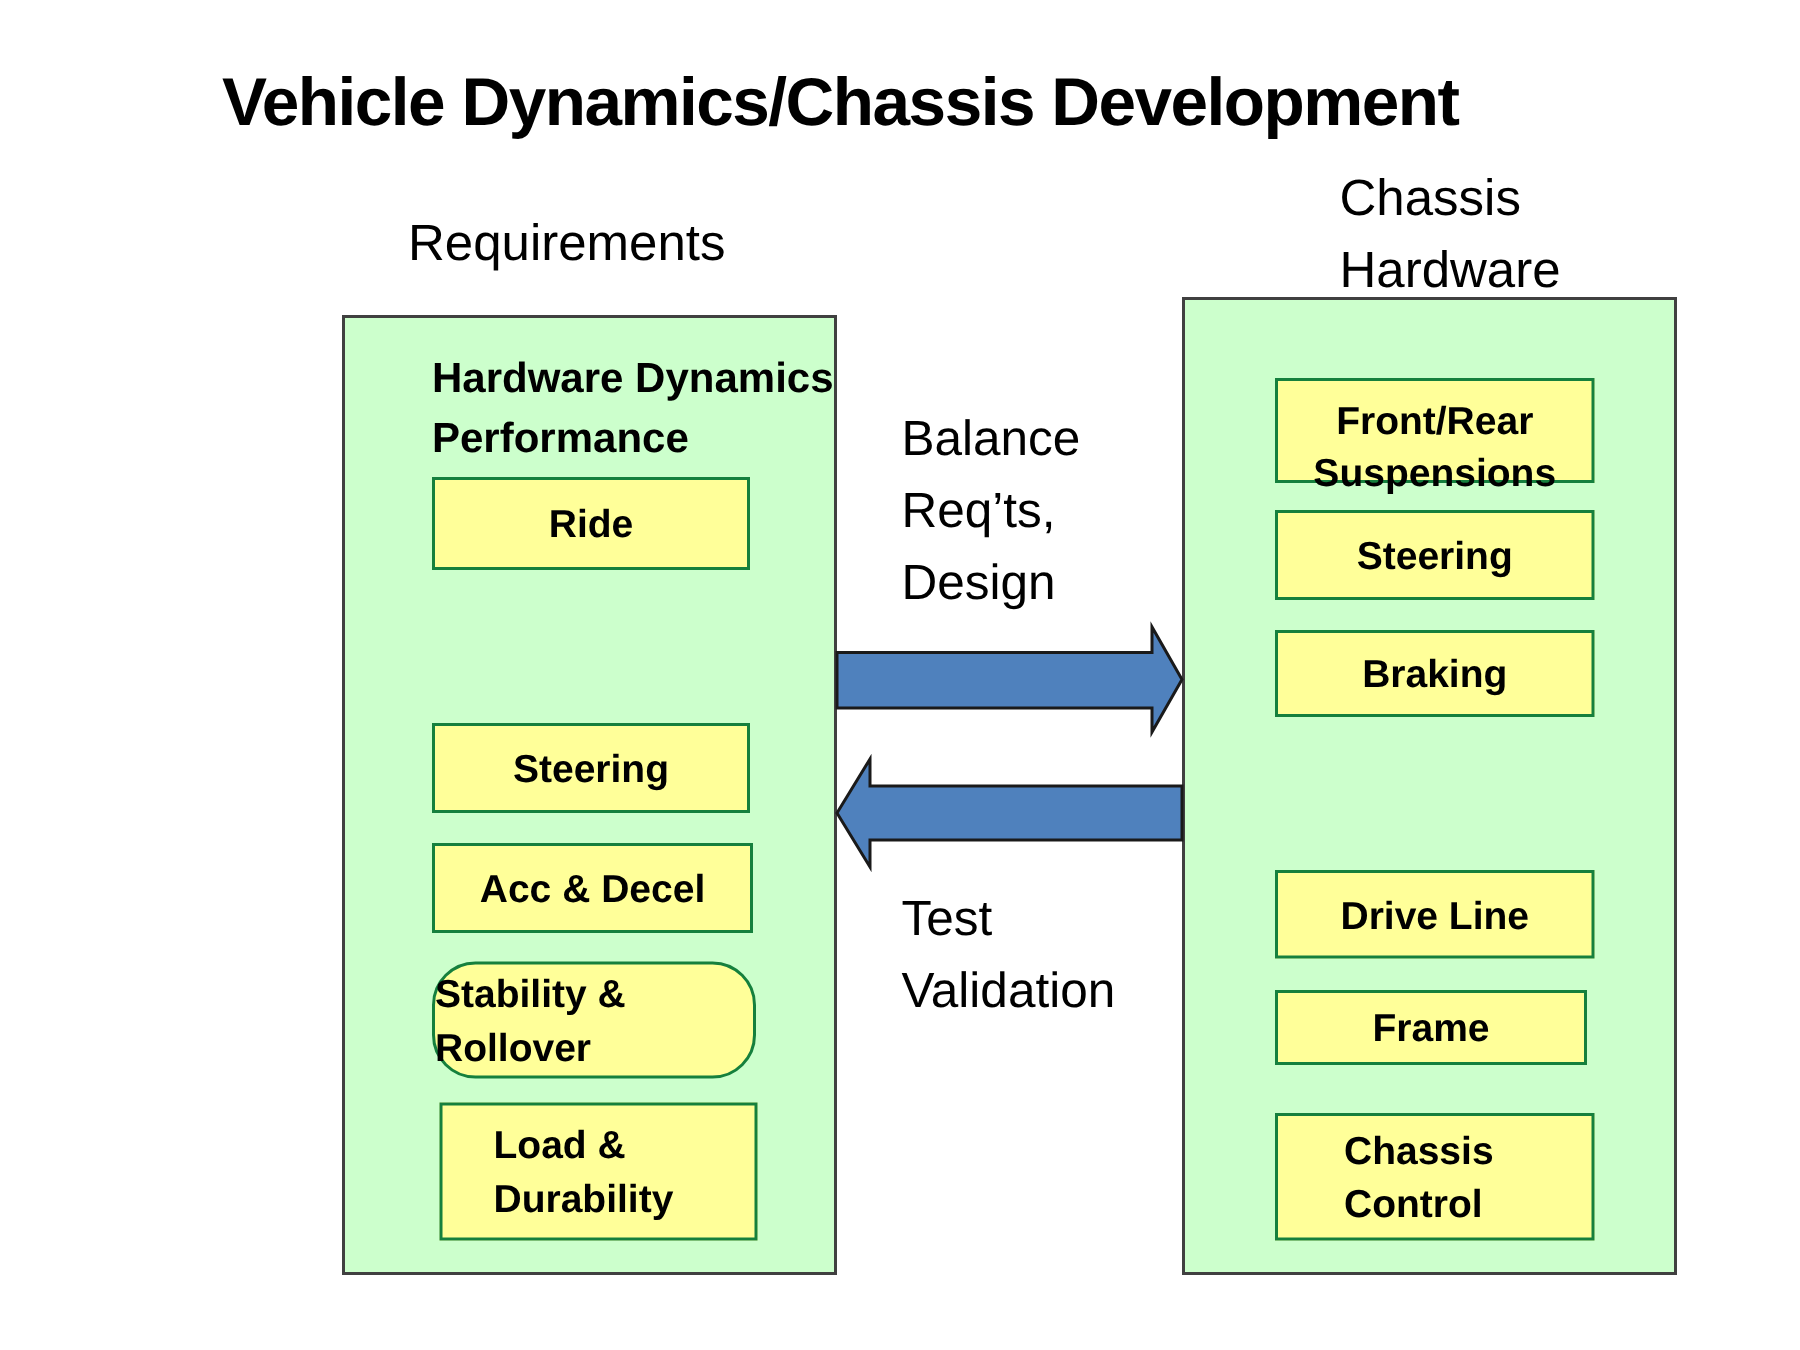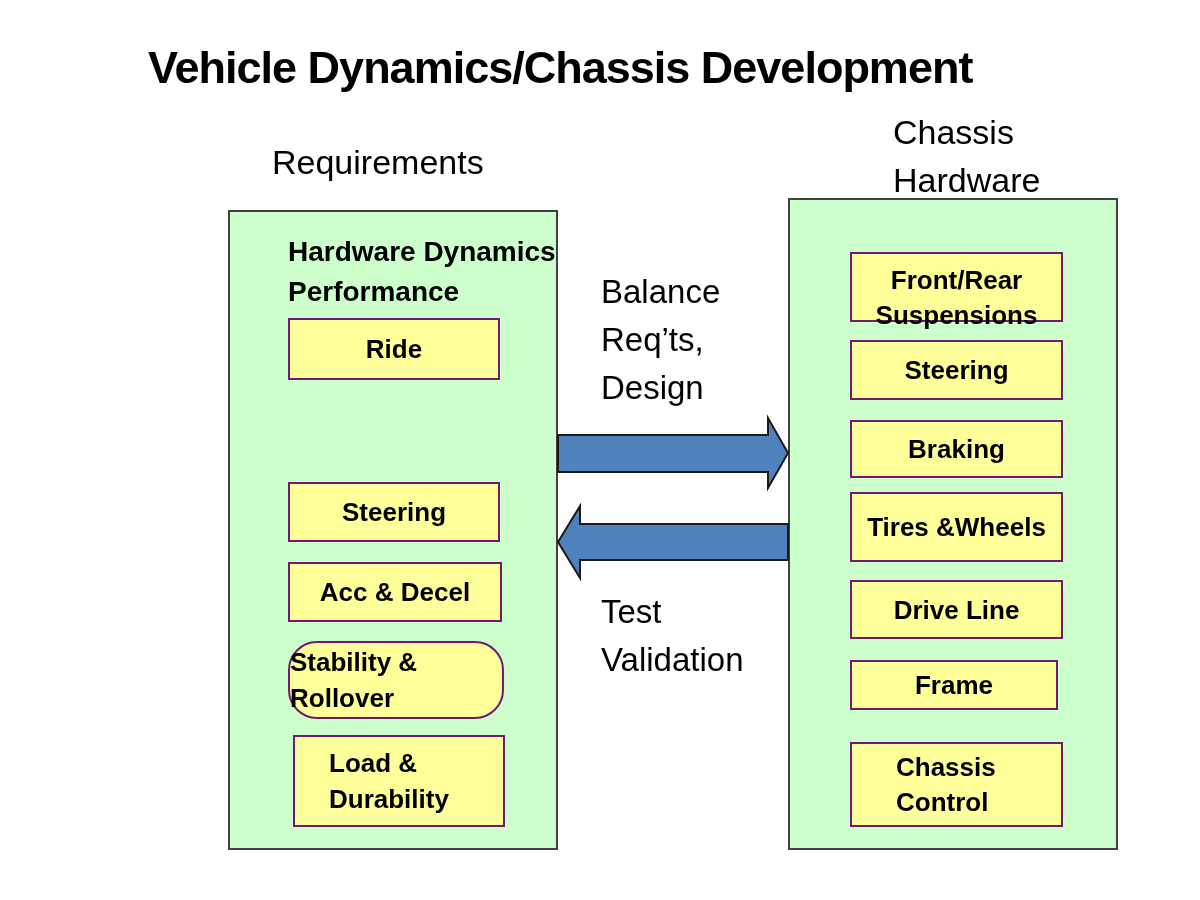--- a/index.html
+++ b/index.html
@@ -46,21 +46,21 @@
     top: 20px;
     font-size: 28px;
     font-weight: bold;
     line-height: 40px;
     white-space: pre-line;
   }
   .ybox {
     position: absolute;
     box-sizing: border-box;
     background: #ffff99;
-    border: 2px solid #701a75;
+    border: 2px solid #15803d;
     display: flex;
     align-items: center;
     justify-content: center;
     font-size: 26px;
     font-weight: bold;
     text-align: center;
     line-height: 36px;
     white-space: pre-line;
     overflow: visible;
   }
@@ -106,21 +106,20 @@
 Rollover</div>
     <div class="ybox ybox--left" style="left:63px; top:523px; width:212px; height:92px; padding-left:34px;">Load &amp;
 Durability</div>
   </div>
 
   <div class="panel right-panel">
     <div class="ybox ybox--overflow" style="left:60px; top:52px; width:213px; height:70px;">Front/Rear
 Suspensions</div>
     <div class="ybox" style="left:60px; top:140px; width:213px; height:60px;">Steering</div>
     <div class="ybox" style="left:60px; top:220px; width:213px; height:58px;">Braking</div>
-    <div class="ybox" style="left:60px; top:292px; width:213px; height:70px;">Tires &amp;Wheels</div>
     <div class="ybox" style="left:60px; top:380px; width:213px; height:59px;">Drive Line</div>
     <div class="ybox" style="left:60px; top:460px; width:208px; height:50px;">Frame</div>
     <div class="ybox ybox--left" style="left:60px; top:542px; width:213px; height:85px; padding-left:44px; line-height:35px;">Chassis
 Control</div>
   </div>
 
   <div class="mid-label" style="left:553px; top:268px;">Balance
 Req’ts,
 Design</div>
   <div class="mid-label" style="left:553px; top:588px;">Test

